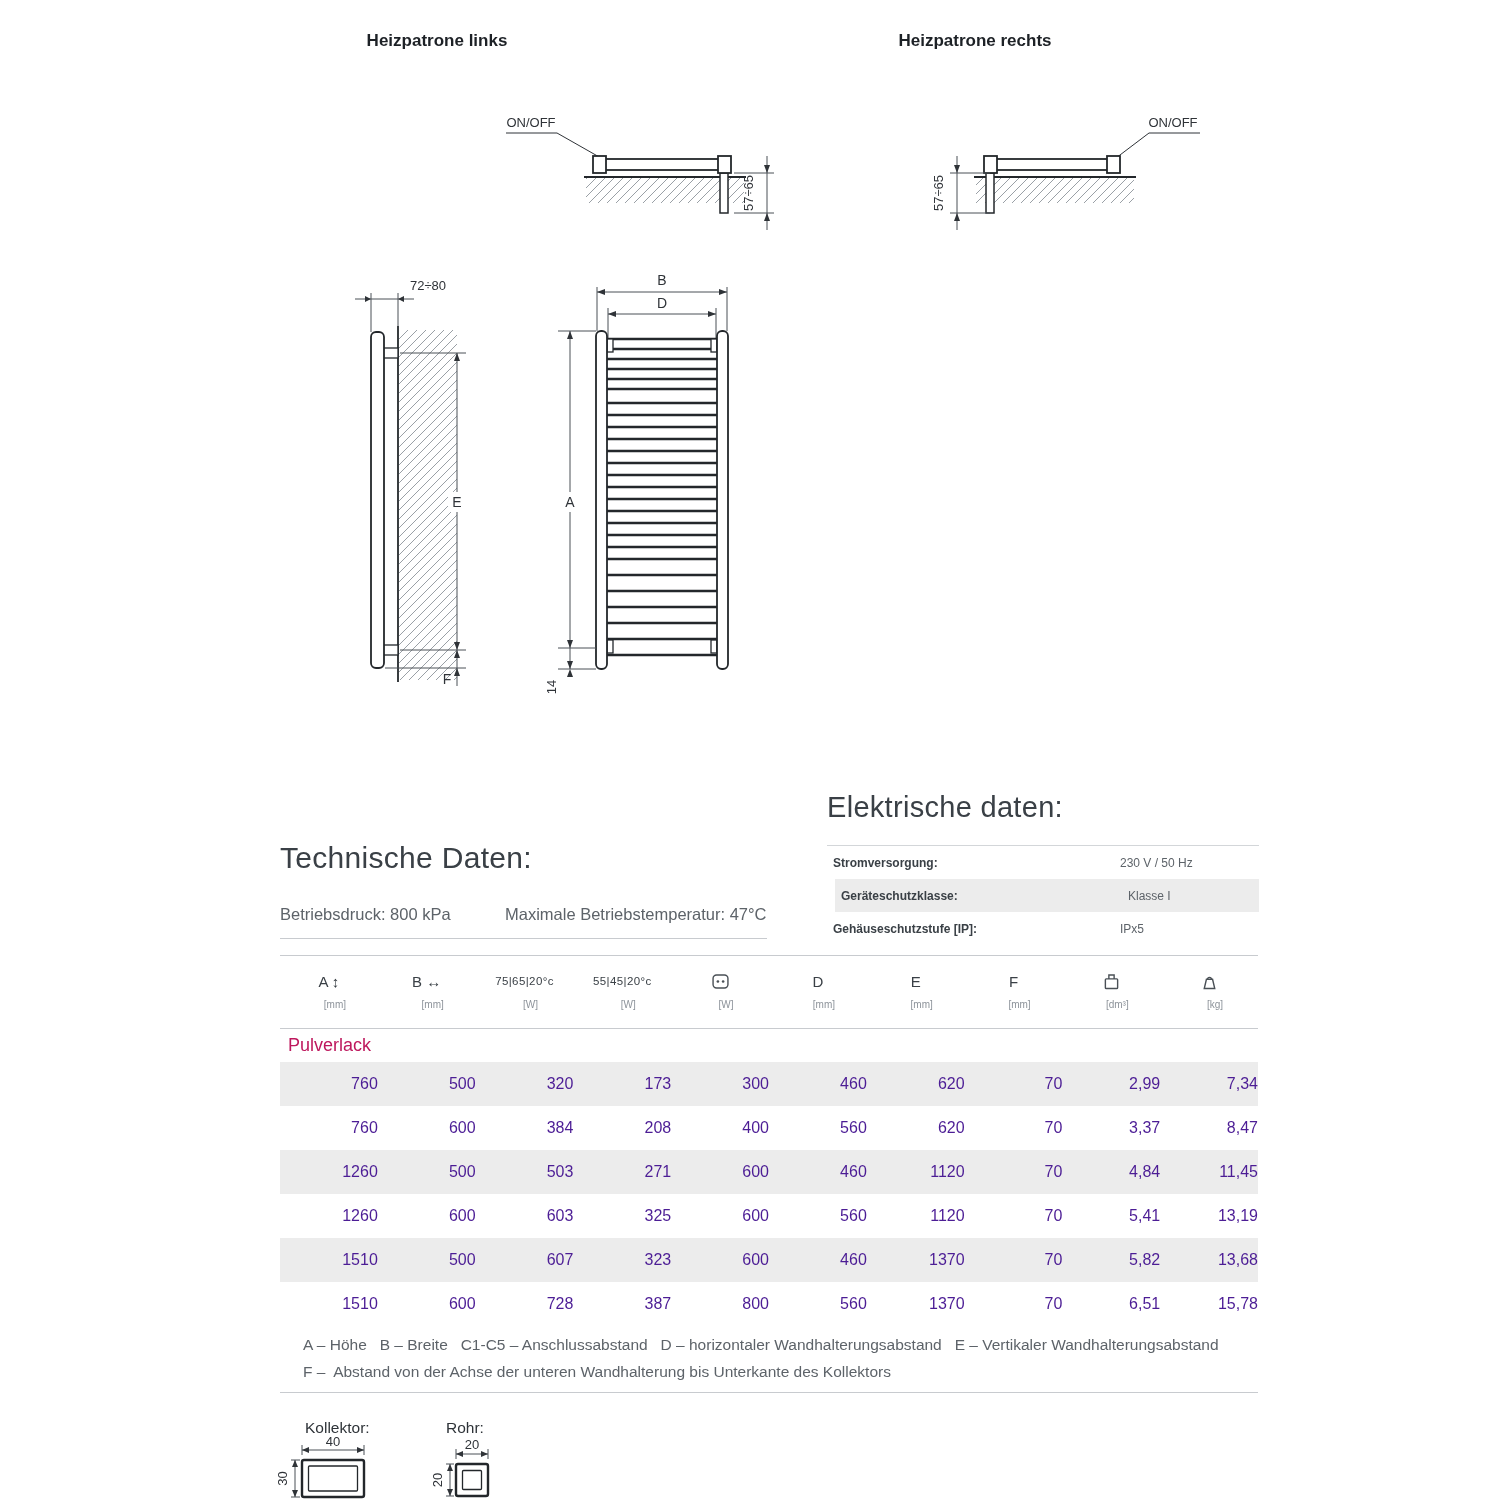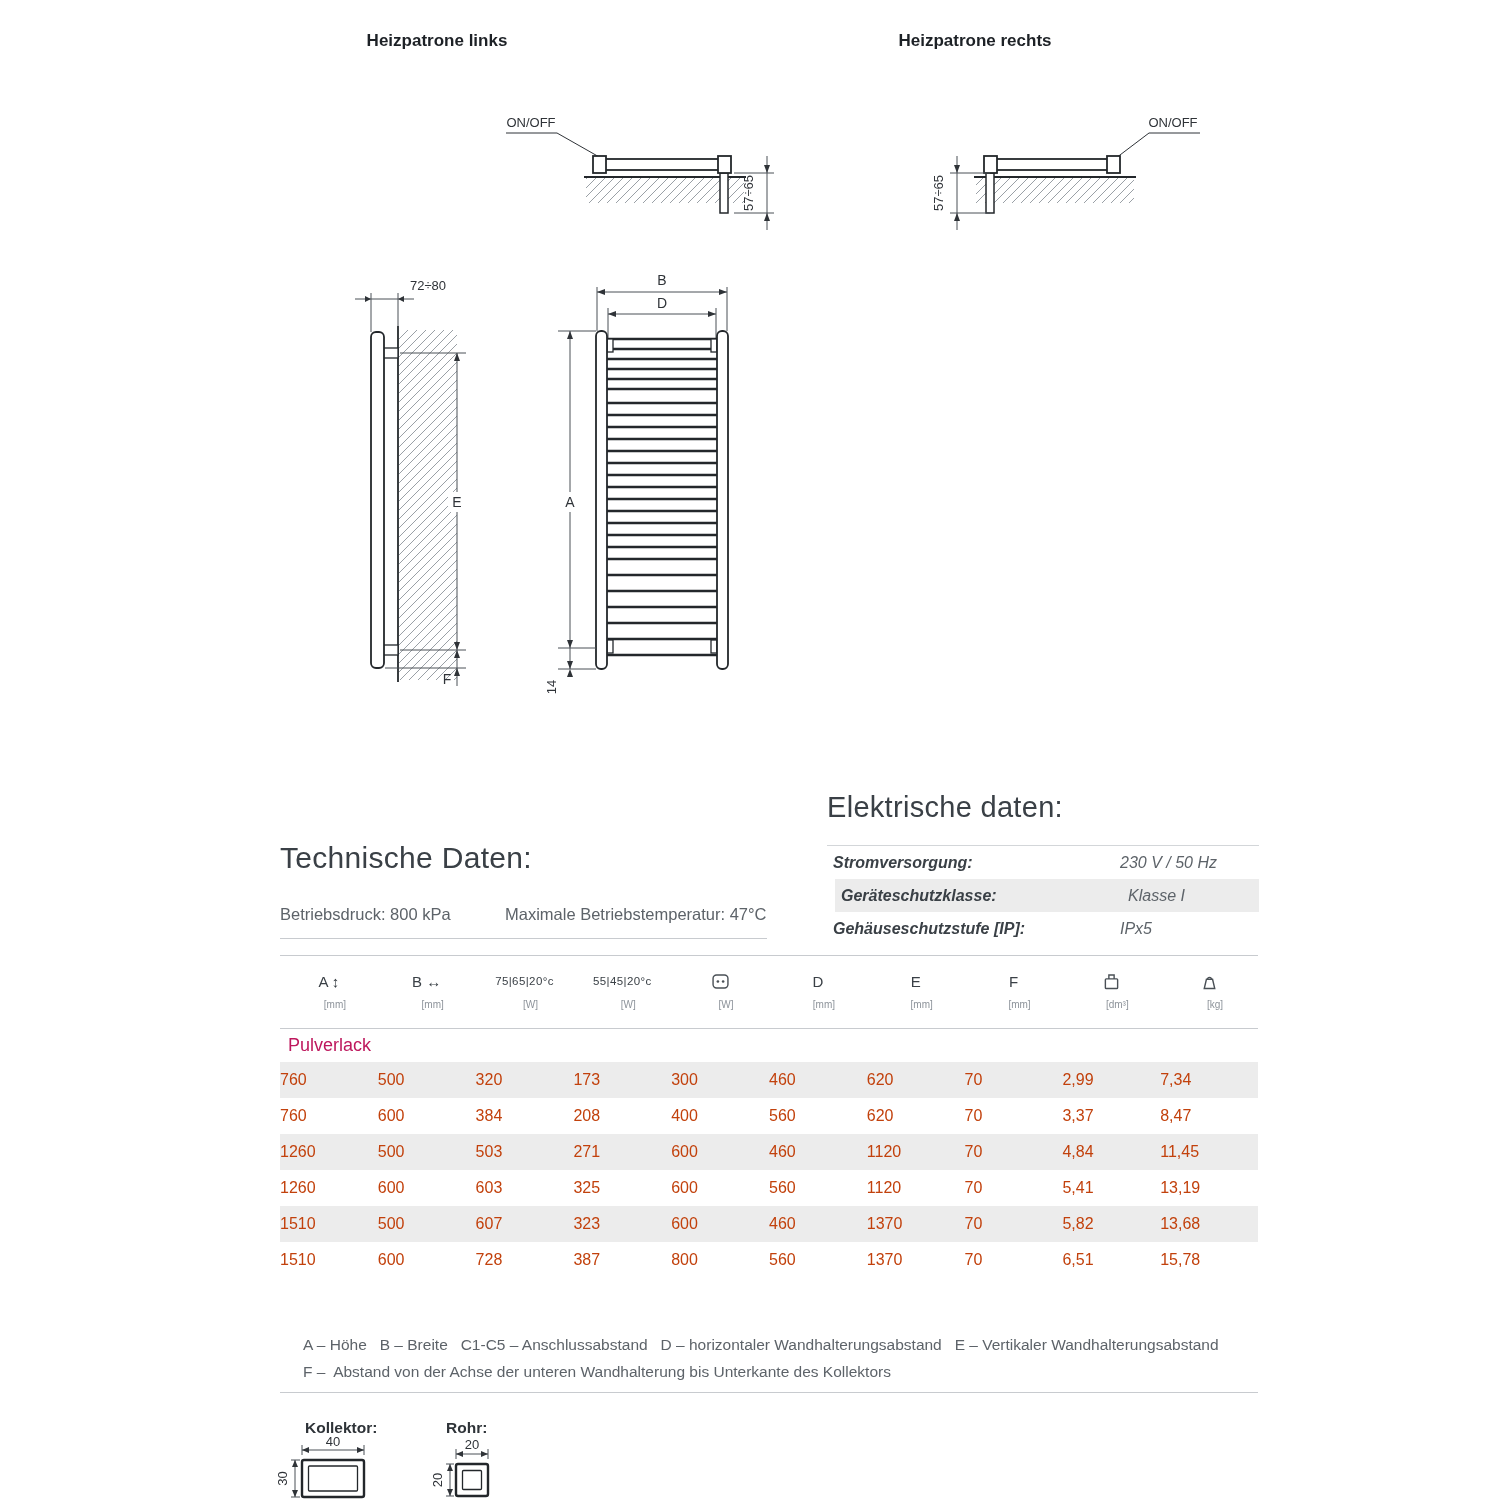--- a/index.html
+++ b/index.html
@@ -15,39 +15,39 @@
 
   
   .h-big { font-size:30px; color:#3a4046; letter-spacing:0.3px; }
   .h-big2 { font-size:29px; color:#3a4046; letter-spacing:0.3px; }
 
   .info-text { font-size:16.5px; color:#5d6369; }
   .rule { border-top:1px solid #c8cbcf; height:0; }
 
   
   .etable { position:absolute; left:827px; top:845px; width:432px; border-top:1px solid #d3d6d9; }
-  .erow { height:33px; display:grid; grid-template-columns:293px 1fr; align-items:center; font-size:16px;font-style:italic; }
+  .erow { height:33px; display:grid; grid-template-columns:293px 1fr; align-items:center; font-size:12px; }
   .erow:nth-child(2) { background:#ececec;margin-left:8px; }
   .elabel { font-weight:bold; color:#3a4046; padding-left:6px; }
   .evalue { color:#5d6369; }
 
   
   .dtable { position:absolute; left:280px; top:955px; width:978px; border-top:1px solid #c8cbcf; }
   .dtable-header { display:grid; grid-template-columns:repeat(10,1fr); height:73px; border-bottom:1px solid #c8cbcf; }
   .hcell { display:flex; flex-direction:column; align-items:center; padding-top:14px; gap:7px; }
   .hsym { font-size:15px; color:#3a4046; height:22px; display:flex; align-items:center; justify-content:center; }
   .hsym.small { font-size:11.5px; letter-spacing:0.4px; }
   .hunit { font-size:10px; color:#8d939a;margin-left:12px; }
   .hicon svg { display:block; }
   .prow { height:33px; display:flex; align-items:center; padding-left:8px; font-weight:normal; font-size:18px; color:#be185d; }
-  .tbody .trow { height:36px; display:grid; grid-template-columns:repeat(10,1fr); align-items:center; text-align:left; font-size:16px; color:#c2410c; }
+  .tbody .trow { height:44px; display:grid; grid-template-columns:repeat(10,1fr); align-items:center; text-align:right; font-size:16px; color:#4c1d95; }
   .tbody .trow:nth-child(odd) { background:#ececec; }
 
   .legend { position:absolute; font-size:15.5px; color:#5d6369; white-space:pre; }
-  .cap { position:absolute; font-weight:bold; font-size:15.5px; color:#2e3338; }
+  .cap { position:absolute; font-weight:normal; font-size:15.5px; color:#2e3338; }
 </style>
 </head>
 <body>
 
 <svg class="abs" style="left:0;top:0" width="1500" height="780" viewBox="0 0 1500 780">
   <defs>
     <pattern id="hatch" width="9" height="9" patternUnits="userSpaceOnUse">
       <path d="M0,9 L9,0" stroke="#9aa0a6" stroke-width="1"></path>
     </pattern>
   </defs>

